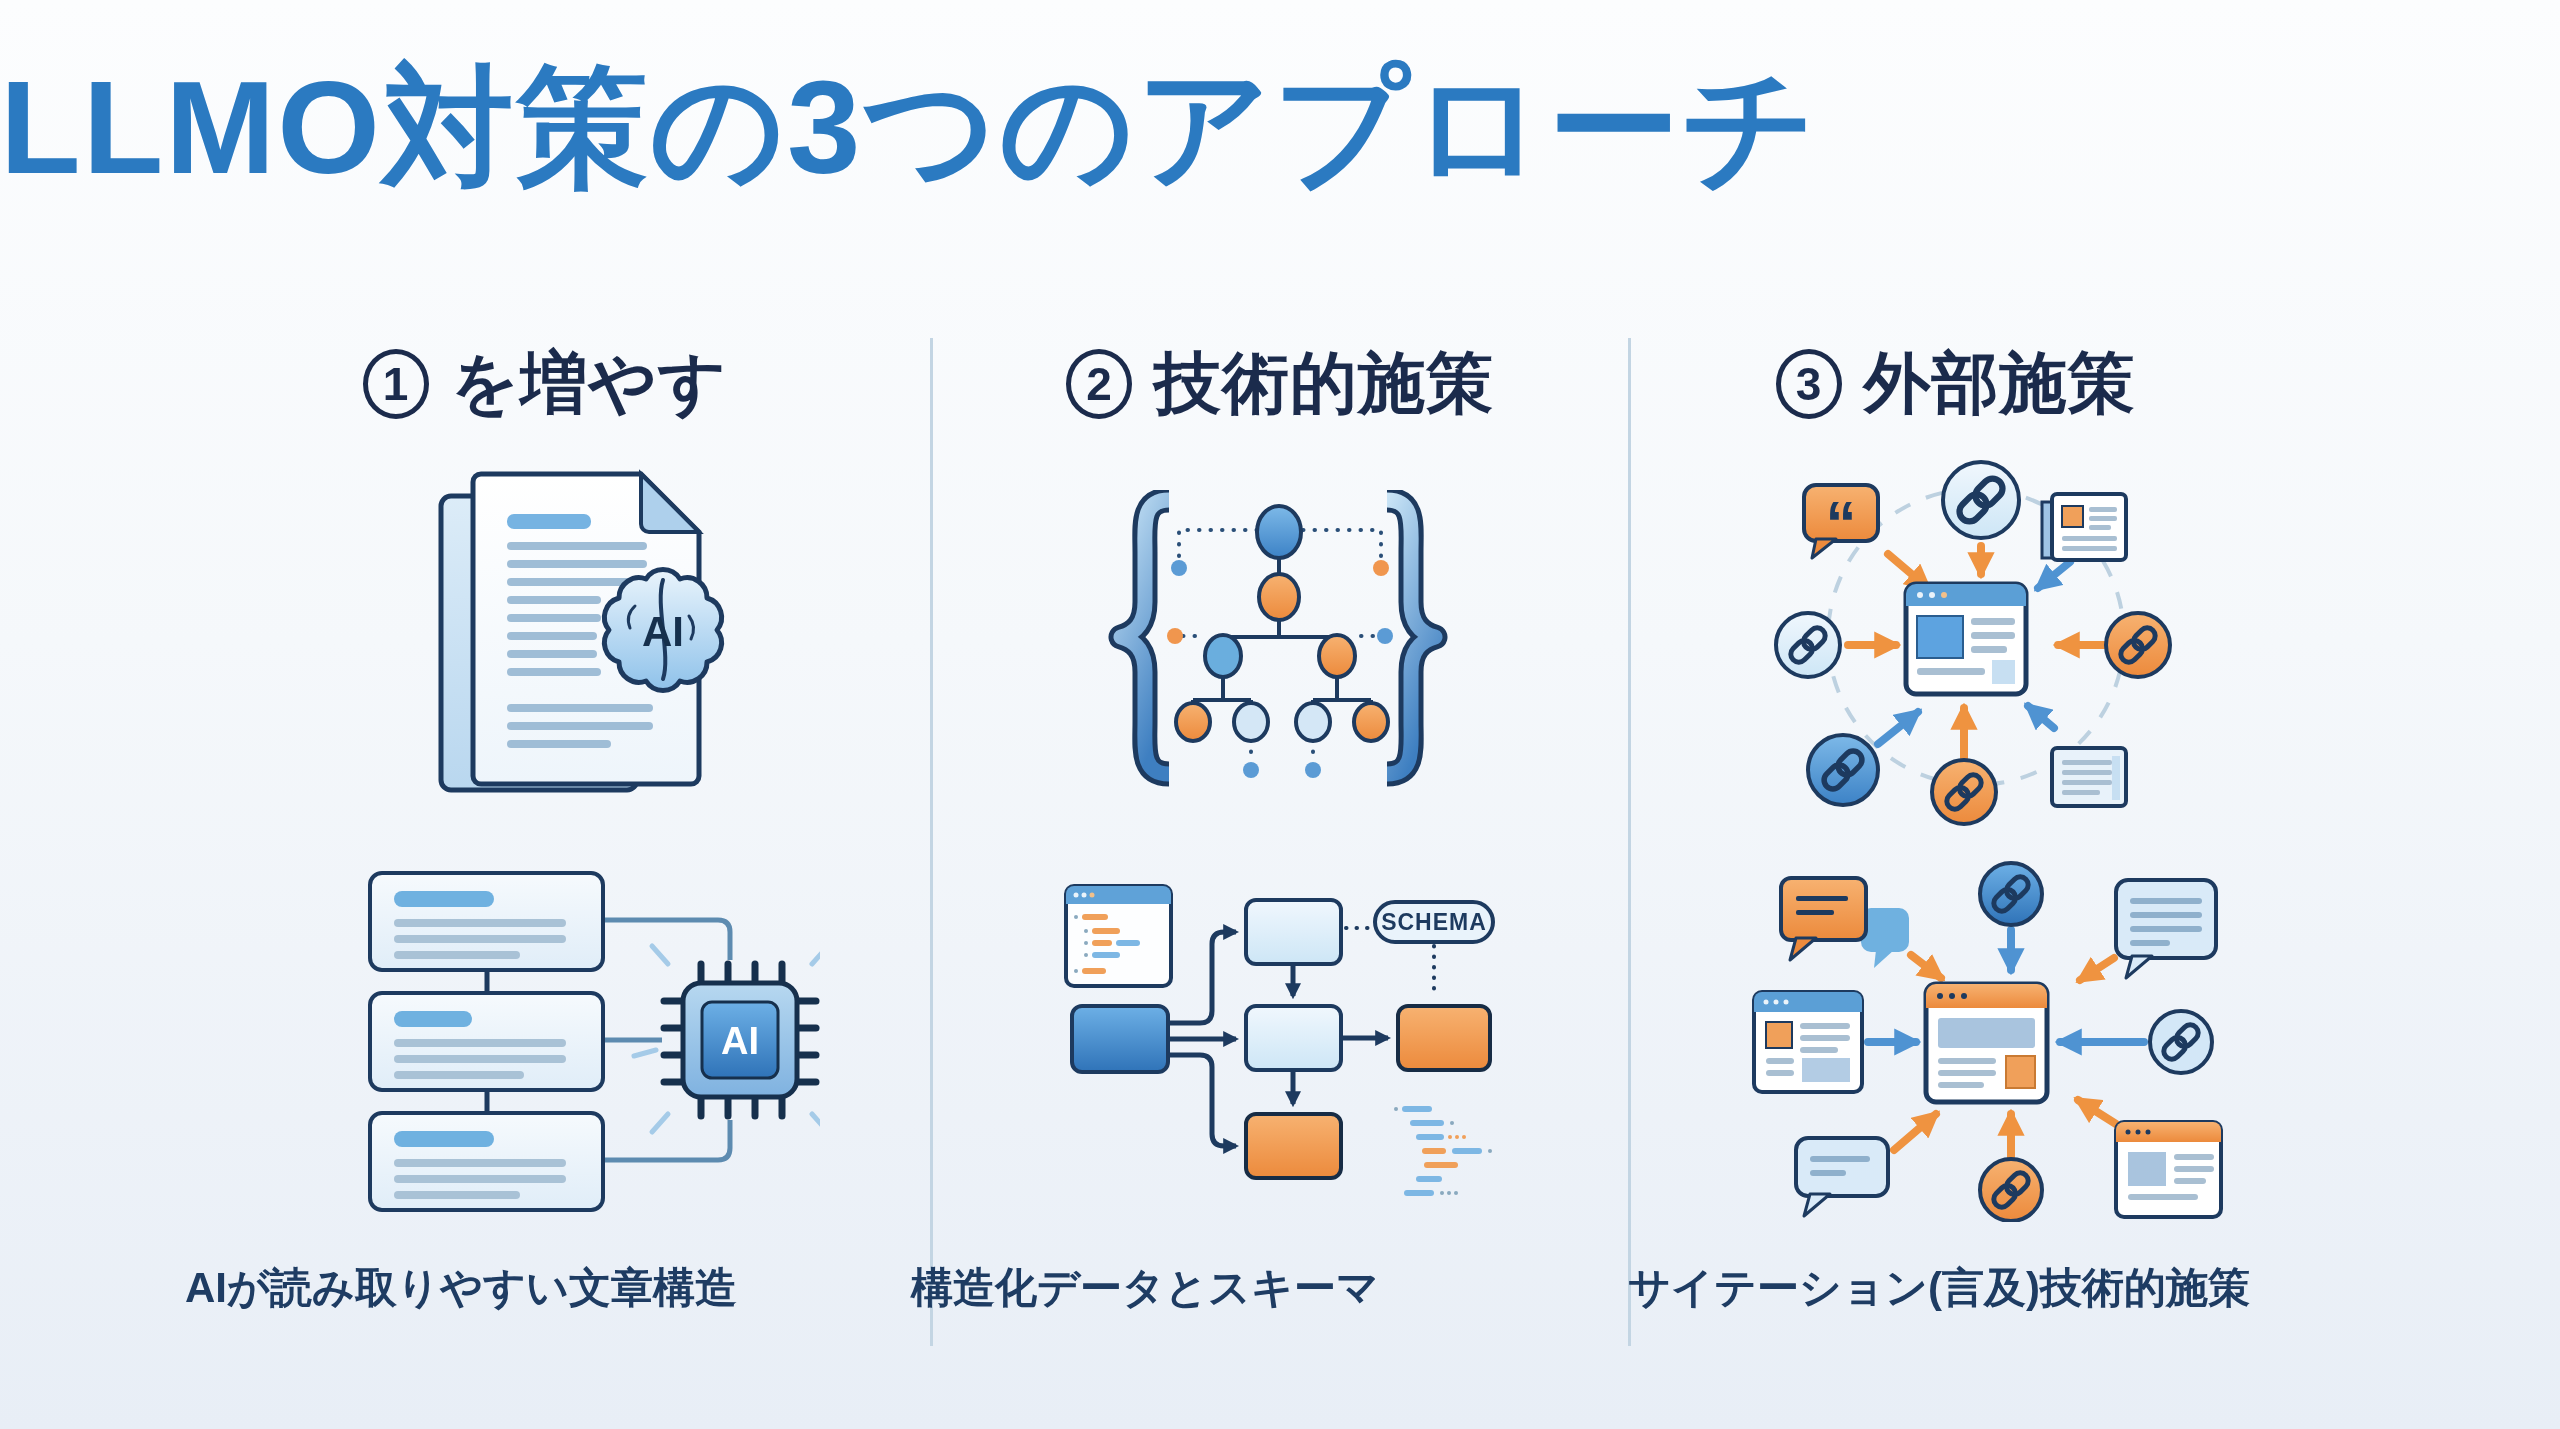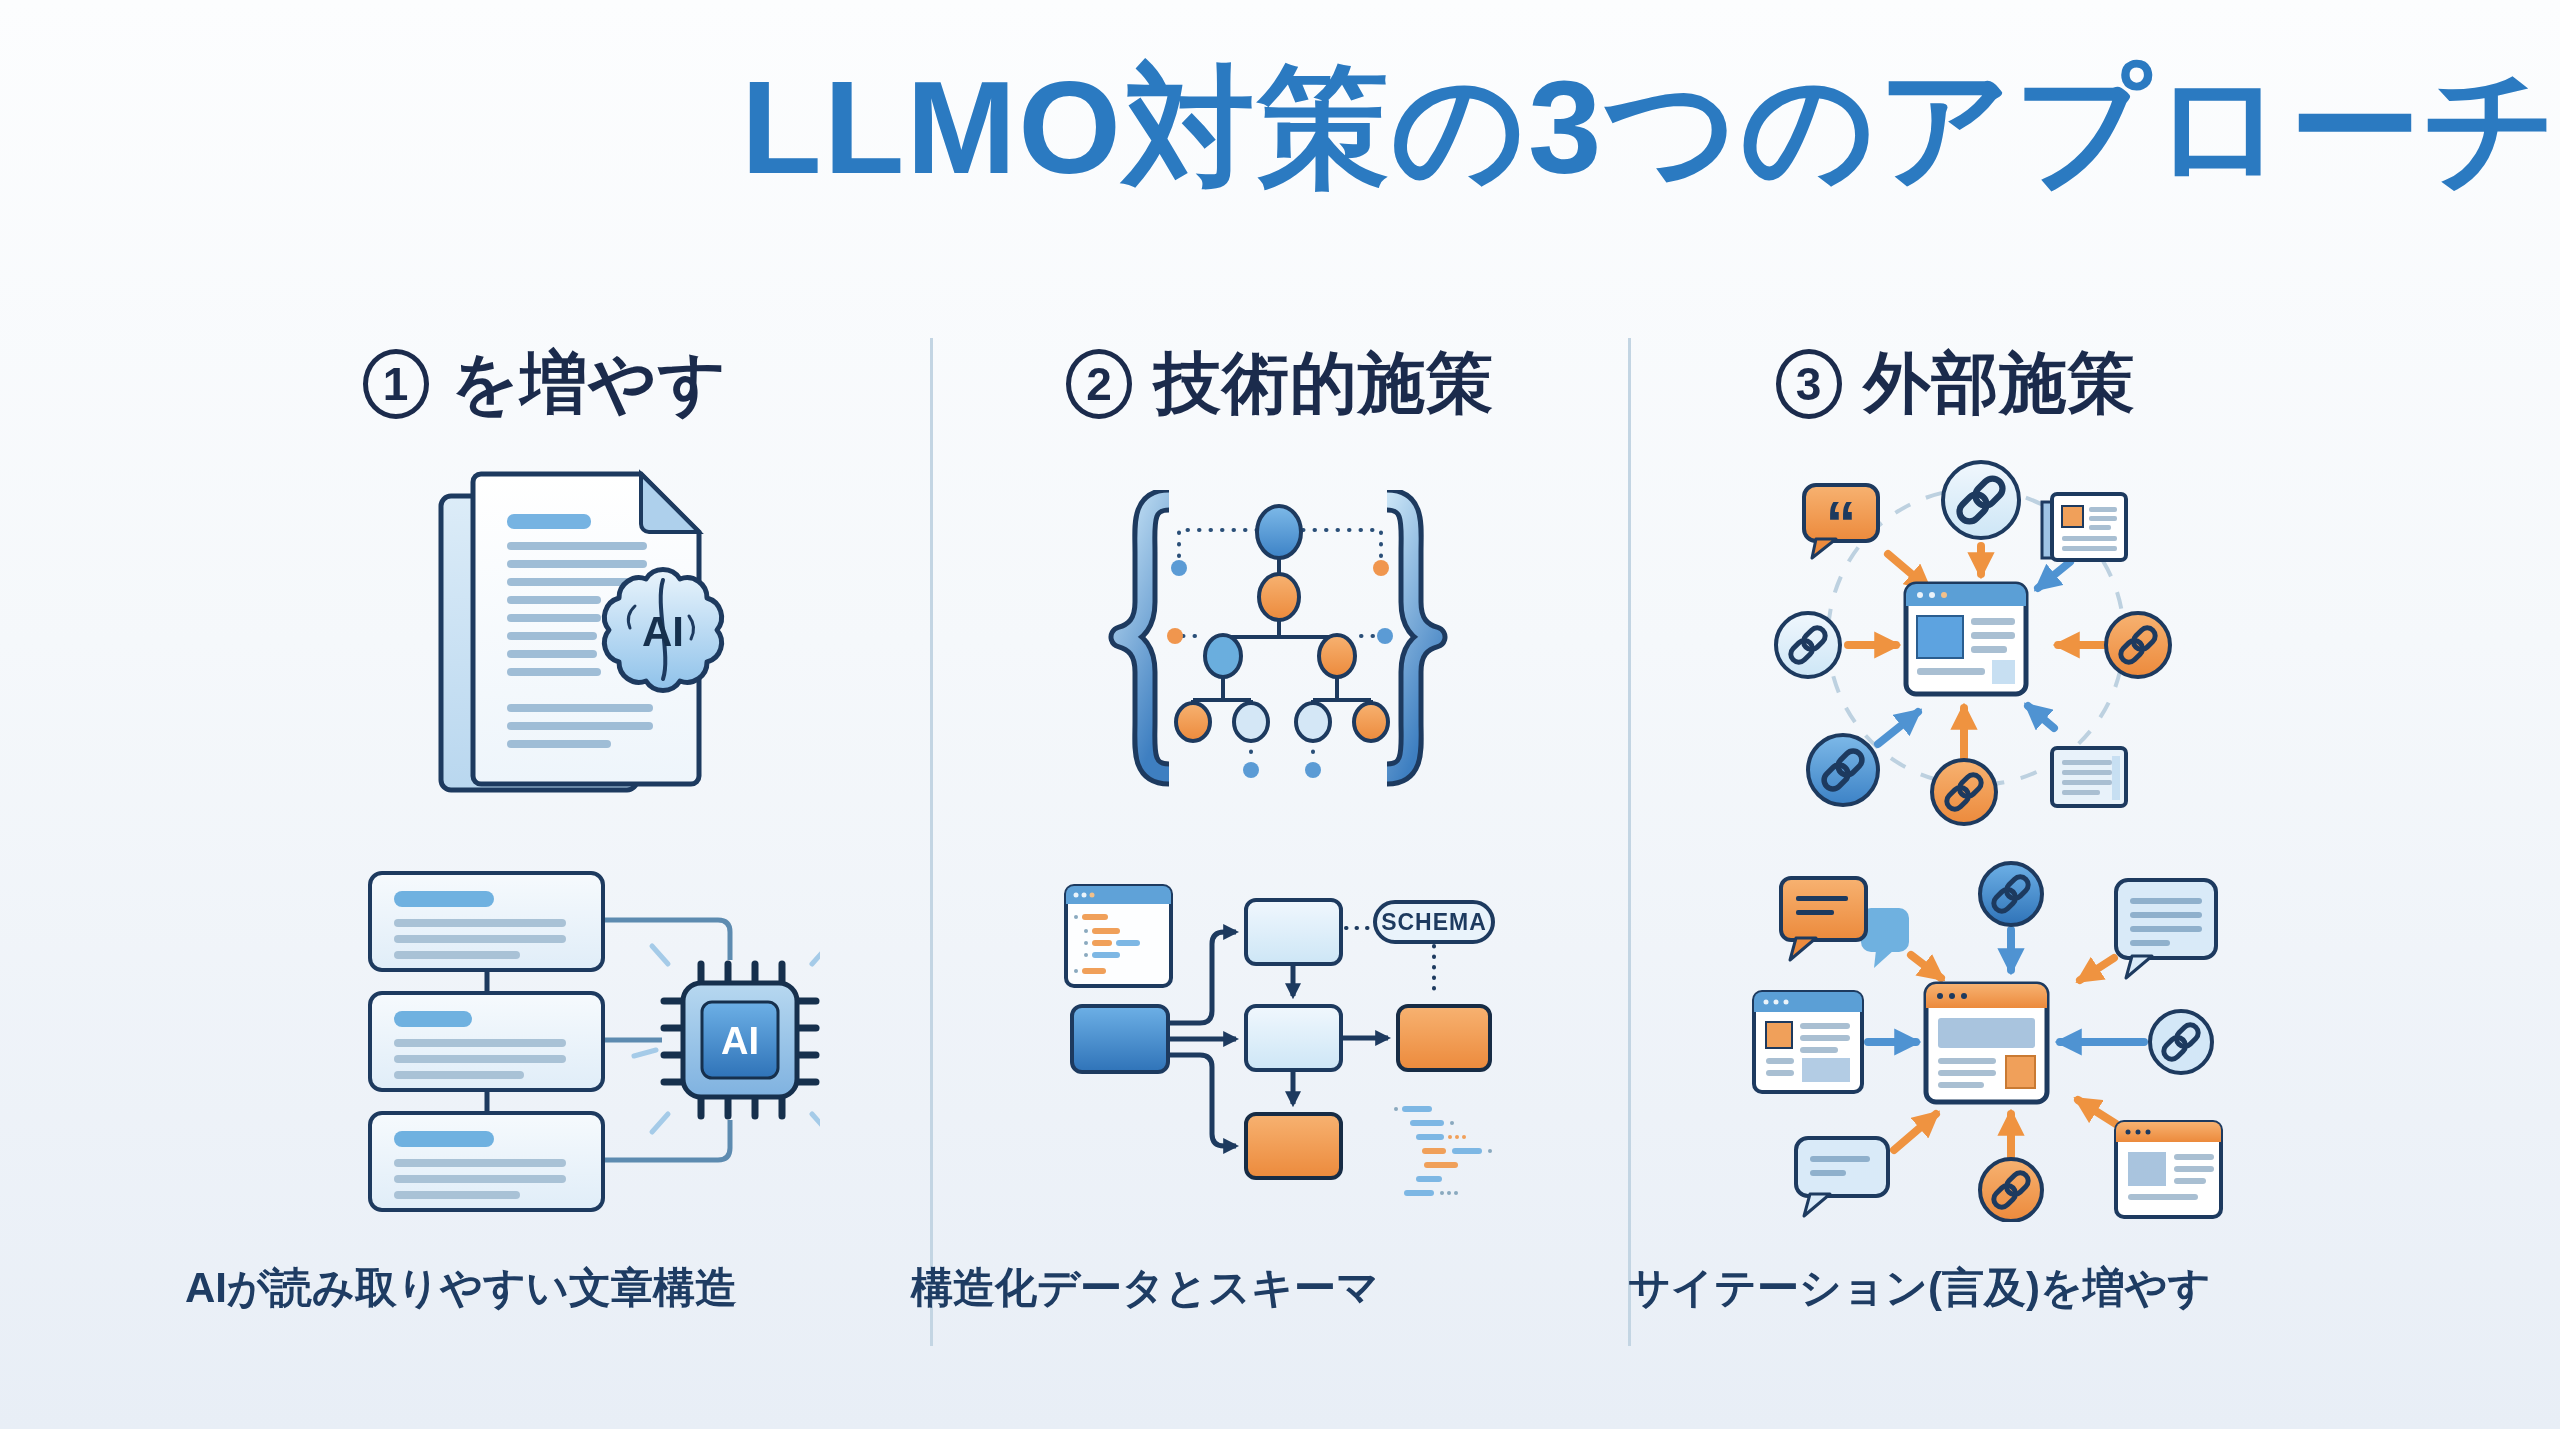--- a/index.html
+++ b/index.html
@@ -5,21 +5,21 @@
   html,body{margin:0;padding:0;}
   body{
     width:2560px;height:1429px;overflow:hidden;
     font-family:"Liberation Sans","DejaVu Sans",sans-serif;
   }
   .canvas{
     position:relative;width:2560px;height:1429px;
     background:linear-gradient(180deg,#fcfdfe 0%,#f5f8fb 45%,#e8eef6 100%);
   }
   .title{
-    position:absolute;top:52px;left:0;width:100%;text-align:right;
+    position:absolute;top:52px;left:0;width:100%;text-align:left;
     font-size:132px;font-weight:800;color:#2b7ac1;letter-spacing:2px;line-height:1.15;
   }
   .divider{position:absolute;top:338px;height:1008px;width:3px;background:#c3d5e3;}
   .divider.d1{left:930px;}
   .divider.d2{left:1628px;}
   .col{position:absolute;top:0;height:100%;}
   .col1{left:185px;width:800px;}
   .col2{left:935px;width:690px;}
   .col3{left:1628px;width:695px;}
   .heading{
@@ -487,16 +487,16 @@
             <circle cx="422" cy="272" r="2.5" fill="#1d3a5f"></circle>
           <rect x="402" y="292" width="38" height="34" fill="#a9c4de"></rect>
           <rect x="448" y="294" width="40" height="6" rx="3" fill="#a9bfd2"></rect>
           <rect x="448" y="306" width="40" height="6" rx="3" fill="#a9bfd2"></rect>
           <rect x="448" y="318" width="32" height="6" rx="3" fill="#a9bfd2"></rect>
           <rect x="402" y="334" width="70" height="6" rx="3" fill="#a9bfd2"></rect>
         </g>
       </svg>
     </div>
 
-    <div class="caption">サイテーション(言及)を増やす</div>
+    <div class="caption">サイテーション(言及)技術的施策</div>
   </section>
 
 </div>
 
 </body></html>

